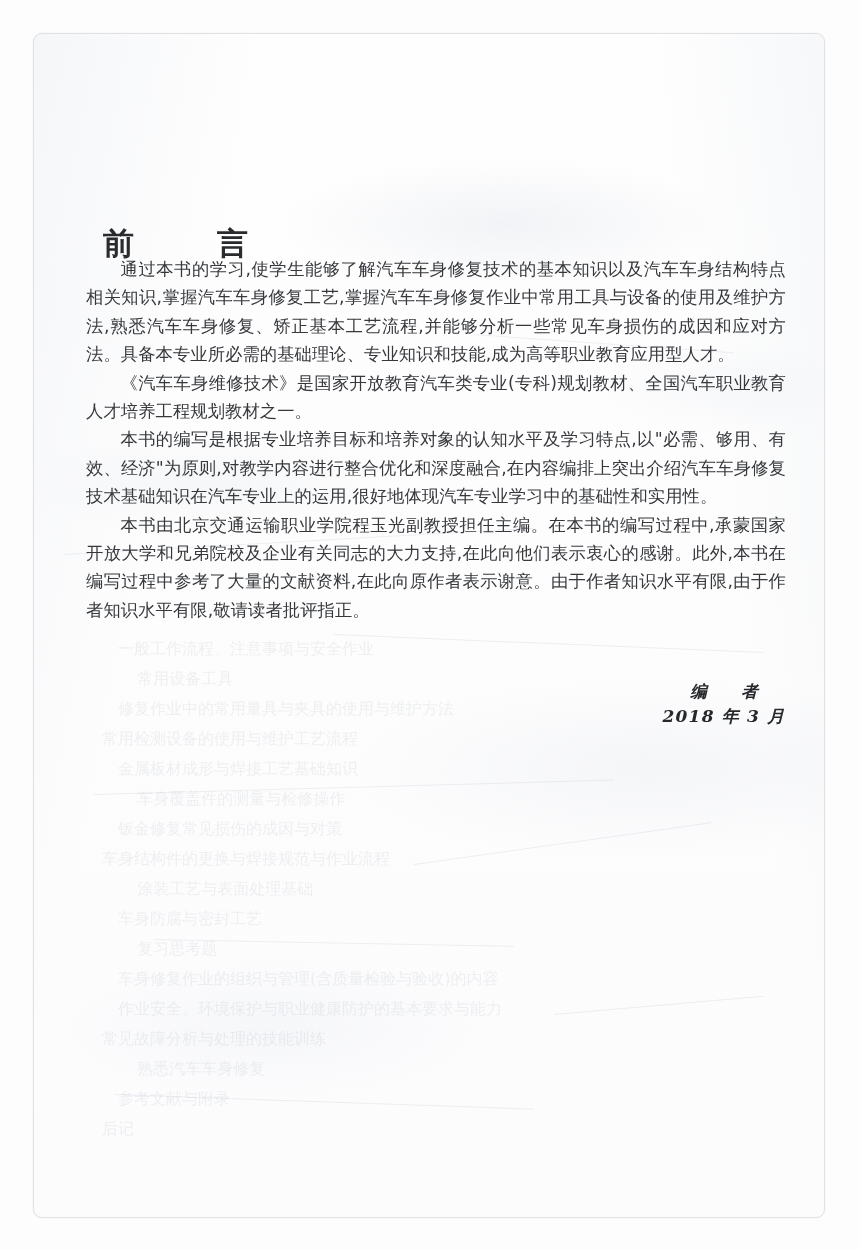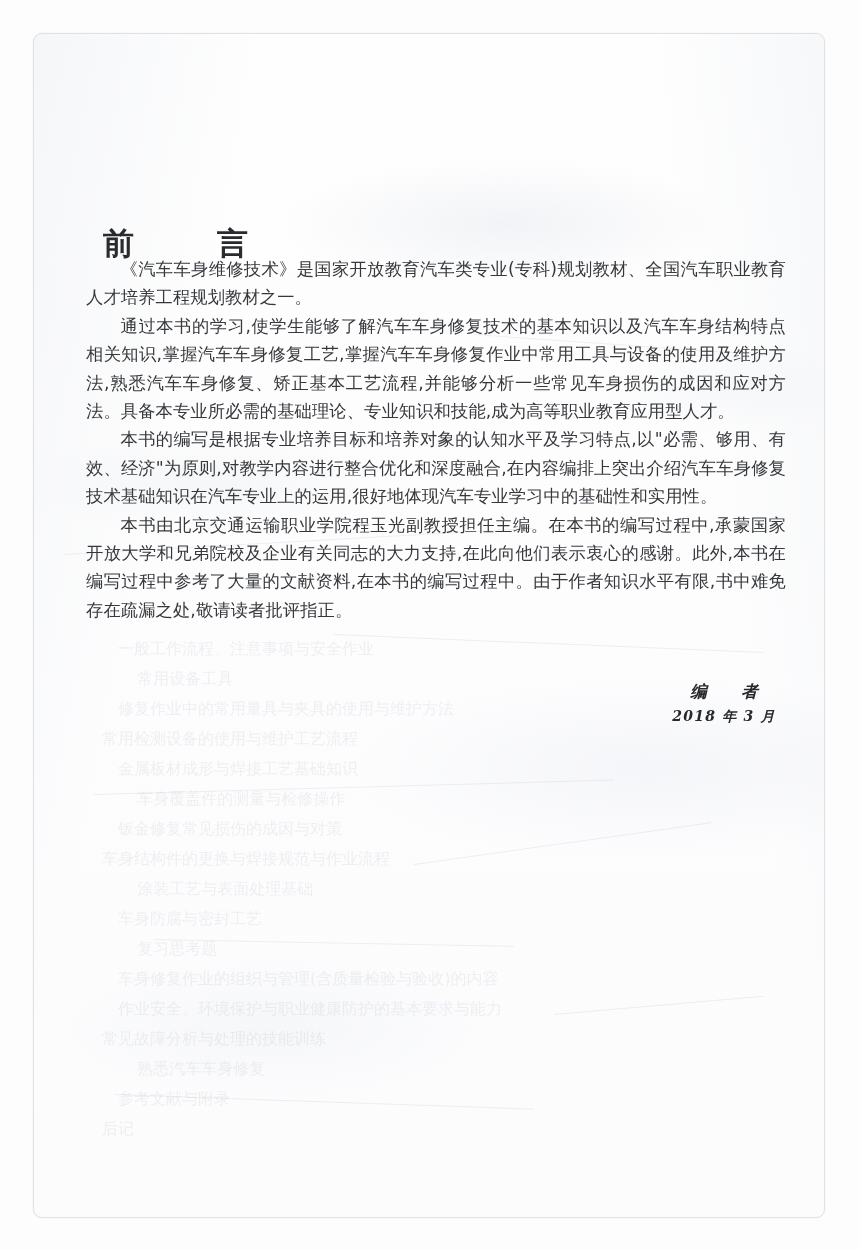--- a/index.html
+++ b/index.html
@@ -117,21 +117,21 @@
     font-style: italic;
   }
   .sign-author {
     font-size: 16.5px;
     font-weight: 700;
     letter-spacing: 9px;
     text-indent: 9px;
     line-height: 24px;
   }
   .sign-date {
-    font-size: 14px;
+    font-size: 17px;
     font-weight: 700;
     line-height: 25px;
     letter-spacing: 1.2px;
   }
 
   
   .ghost-layer {
     position: absolute;
     left: 52px;
     top: 600px;
@@ -185,24 +185,24 @@
       <div class="ghost-line sub">熟悉汽车车身修复</div>
       <div class="ghost-line">参考文献与附录</div>
       <div class="ghost-line deep">后记</div>
     </div>
 
     <div class="content">
 
       <h1 class="preface-title">前　言</h1>
 
       <div class="body-block">
+        <p class="para">通过本书的学习,使学生能够了解汽车车身修复技术的基本知识以及汽车车身结构特点相关知识,掌握汽车车身修复工艺,掌握汽车车身修复作业中常用工具与设备的使用及维护方法,熟悉汽车车身修复、矫正基本工艺流程,并能够分析一些常见车身损伤的成因和应对方法。具备本专业所必需的基础理论、专业知识和技能,成为高等职业教育应用型人才。</p>
         <p class="para">《汽车车身维修技术》是国家开放教育汽车类专业(专科)规划教材、全国汽车职业教育人才培养工程规划教材之一。</p>
-        <p class="para">通过本书的学习,使学生能够了解汽车车身修复技术的基本知识以及汽车车身结构特点相关知识,掌握汽车车身修复工艺,掌握汽车车身修复作业中常用工具与设备的使用及维护方法,熟悉汽车车身修复、矫正基本工艺流程,并能够分析一些常见车身损伤的成因和应对方法。具备本专业所必需的基础理论、专业知识和技能,成为高等职业教育应用型人才。</p>
         <p class="para">本书的编写是根据专业培养目标和培养对象的认知水平及学习特点,以"必需、够用、有效、经济"为原则,对教学内容进行整合优化和深度融合,在内容编排上突出介绍汽车车身修复技术基础知识在汽车专业上的运用,很好地体现汽车专业学习中的基础性和实用性。</p>
-        <p class="para">本书由北京交通运输职业学院程玉光副教授担任主编。在本书的编写过程中,承蒙国家开放大学和兄弟院校及企业有关同志的大力支持,在此向他们表示衷心的感谢。此外,本书在编写过程中参考了大量的文献资料,在本书的编写过程中。由于作者知识水平有限,书中难免存在疏漏之处,敬请读者批评指正。</p>
+        <p class="para">本书由北京交通运输职业学院程玉光副教授担任主编。在本书的编写过程中,承蒙国家开放大学和兄弟院校及企业有关同志的大力支持,在此向他们表示衷心的感谢。此外,本书在编写过程中参考了大量的文献资料,在此向原作者表示谢意。由于作者知识水平有限,由于作者知识水平有限,敬请读者批评指正。</p>
       </div>
 
       <div class="signature">
         <div class="sign-author">编　者</div>
         <div class="sign-date">2018 年 3 月</div>
       </div>
 
     </div>
   </div>
 </div>

